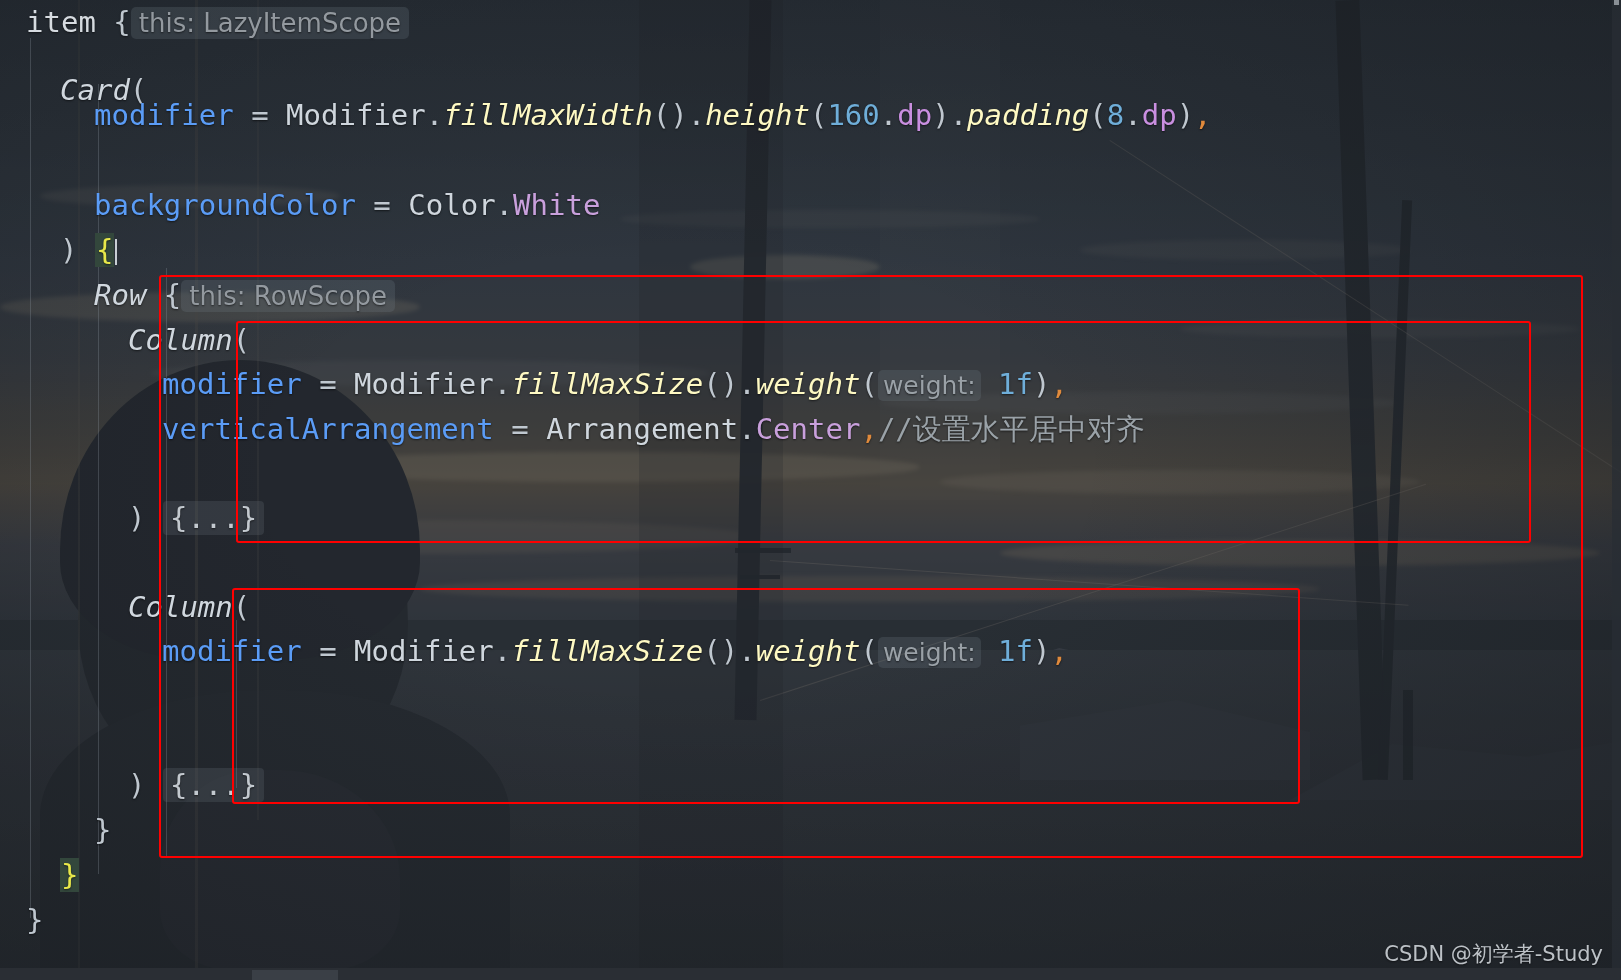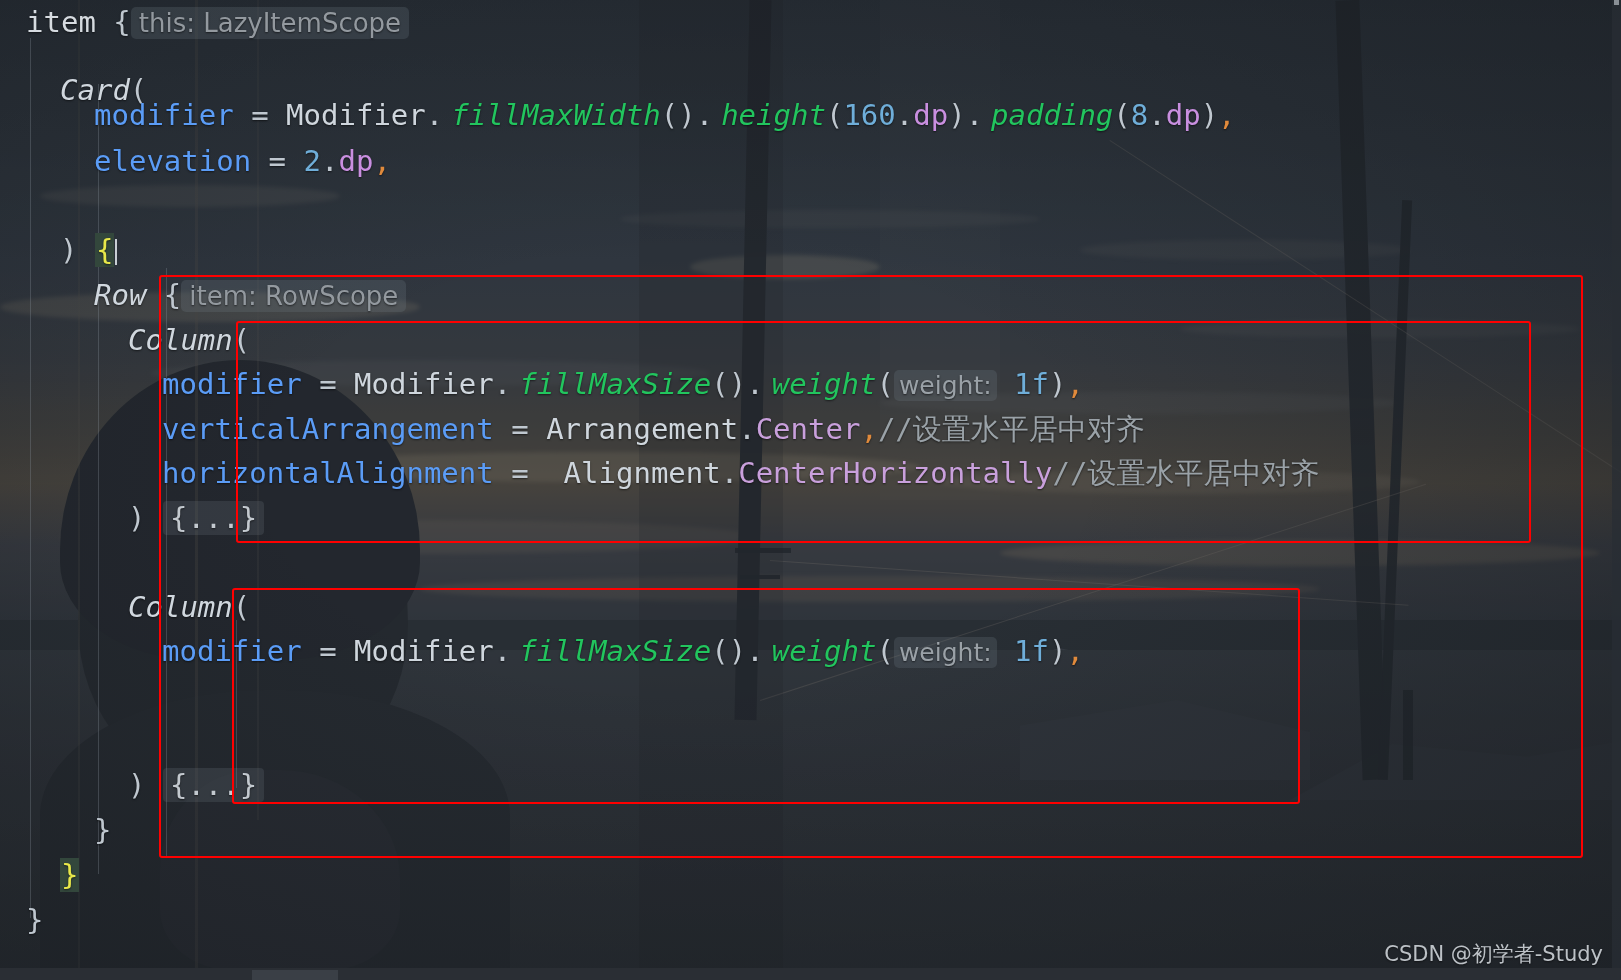--- a/index.html
+++ b/index.html
@@ -28,21 +28,21 @@
   
   #code{position:absolute;inset:0;padding:0;}
   .line{position:absolute;left:0;white-space:pre;
         font-size:29px;line-height:29px;letter-spacing:0px;
         text-shadow:0 1px 2px rgba(0,0,0,.55);}
 
   
   .kw      {color:#d6dbe0;}
   .plain   {color:#cfd6dd;}
   .prop    {color:#5b9cf6;}
-  .fn      {color:#22c55e;font-style:italic;margin-left:8px;}
+  .fn      {color:#fef9c3;font-style:italic;}
   .num     {color:#6faed9;}
   .dpu     {color:#c98fe0;text-align:center;}
   .id      {color:#c9a0dc;}
   .punc    {color:#bfc7cf;}
   .comma   {color:#e08a3c;}
   .cls     {color:#d0d7de;}
   .cmt     {color:#9aa2a8;}
   .ital    {font-style:italic;}
   .brace-h {color:#e8e84a;background:#33473c;padding:0 1px;}
   .caret   {display:inline-block;width:2px;height:26px;background:#c8ced4;
@@ -136,27 +136,26 @@
 <div class="guide" style="left:30px;top:38px;height:880px;"></div>
 <div class="guide" style="left:98px;top:84px;height:790px;"></div>
 <div class="guide" style="left:166px;top:268px;height:590px;"></div>
 <div class="guide" style="left:236px;top:352px;height:170px;"></div>
 <div class="guide" style="left:236px;top:620px;height:168px;"></div>
 
 <div id="code">
     <div class="line" style="top: 8px; left: 26px;"><span class="kw">item </span><span class="punc">{</span><span class="hint">this: LazyItemScope</span></div>
     <div class="line" style="top: 56px; left: 60px; margin-top: 20px;"><span class="cls ital">Card</span><span class="punc">(</span></div>
     <div class="line" style="top: 101px; left: 94px;"><span class="prop">modifier</span><span class="punc"> = </span><span class="plain">Modifier</span><span class="punc">.</span><span class="fn">fillMaxWidth</span><span class="punc">()</span><span class="punc">.</span><span class="fn">height</span><span class="punc">(</span><span class="num">160</span><span class="punc">.</span><span class="dpu">dp</span><span class="punc">)</span><span class="punc">.</span><span class="fn">padding</span><span class="punc">(</span><span class="num">8</span><span class="punc">.</span><span class="dpu">dp</span><span class="punc">)</span><span class="comma">,</span></div>
-    <div class="line" style="top: 147px; left: 94px;"><span class="prop">elevation</span><span class="punc"> = </span><span class="num">2</span><span class="punc">.</span><span class="dpu">dp</span><span class="comma">,</span></div>
+    <div class="line" style="top: 191px; left: 94px;"><span class="prop">backgroundColor</span><span class="punc"> = </span><span class="plain">Color</span><span class="punc">.</span><span class="id">White</span></div>
     <div class="line" style="top: 236px; left: 60px;"><span class="punc">) </span><span class="brace-h">{</span><span class="caret"></span></div>
-    <div class="line" style="top: 281px; left: 94px;"><span class="cls ital">Row</span><span class="punc"> {</span><span class="hint">item: RowScope</span></div>
+    <div class="line" style="top: 281px; left: 94px;"><span class="cls ital">Row</span><span class="punc"> {</span><span class="hint">this: RowScope</span></div>
     <div class="line" style="top: 326px; left: 128px;"><span class="cls ital">Column</span><span class="punc">(</span></div>
     <div class="line" style="top: 370px; left: 162px;"><span class="prop">modifier</span><span class="punc"> = </span><span class="plain">Modifier</span><span class="punc">.</span><span class="fn">fillMaxSize</span><span class="punc">()</span><span class="punc">.</span><span class="fn">weight</span><span class="punc">(</span><span class="hintp">weight:</span><span class="num"> 1f</span><span class="punc">)</span><span class="comma">,</span></div>
     <div class="line" style="top: 415px; left: 162px;"><span class="prop">verticalArrangement</span><span class="punc"> = </span><span class="plain">Arrangement</span><span class="punc">.</span><span class="id">Center</span><span class="comma">,</span><span class="cmt">//设置水平居中对齐</span></div>
-    <div class="line" style="top: 459px; left: 162px;"><span class="prop">horizontalAlignment</span><span class="punc"> =  </span><span class="plain">Alignment</span><span class="punc">.</span><span class="id">CenterHorizontally</span><span class="cmt">//设置水平居中对齐</span></div>
     <div class="line" style="top: 504px; left: 128px;"><span class="punc">) </span><span class="fold">{...}</span></div>
     <div class="line" style="top: 593px; left: 128px;"><span class="cls ital">Column</span><span class="punc">(</span></div>
     <div class="line" style="top: 637px; left: 162px;"><span class="prop">modifier</span><span class="punc"> = </span><span class="plain">Modifier</span><span class="punc">.</span><span class="fn">fillMaxSize</span><span class="punc">()</span><span class="punc">.</span><span class="fn">weight</span><span class="punc">(</span><span class="hintp">weight:</span><span class="num"> 1f</span><span class="punc">)</span><span class="comma">,</span></div>
     <div class="line" style="top: 771px; left: 128px;"><span class="punc">) </span><span class="fold">{...}</span></div>
     <div class="line" style="top: 816px; left: 94px;"><span class="punc">}</span></div>
     <div class="line" style="top: 861px; left: 60px;"><span class="brace-h">}</span></div>
     <div class="line" style="top: 906px; left: 26px;"><span class="punc">}</span></div>
   </div>
 
 <div id="boxes">

